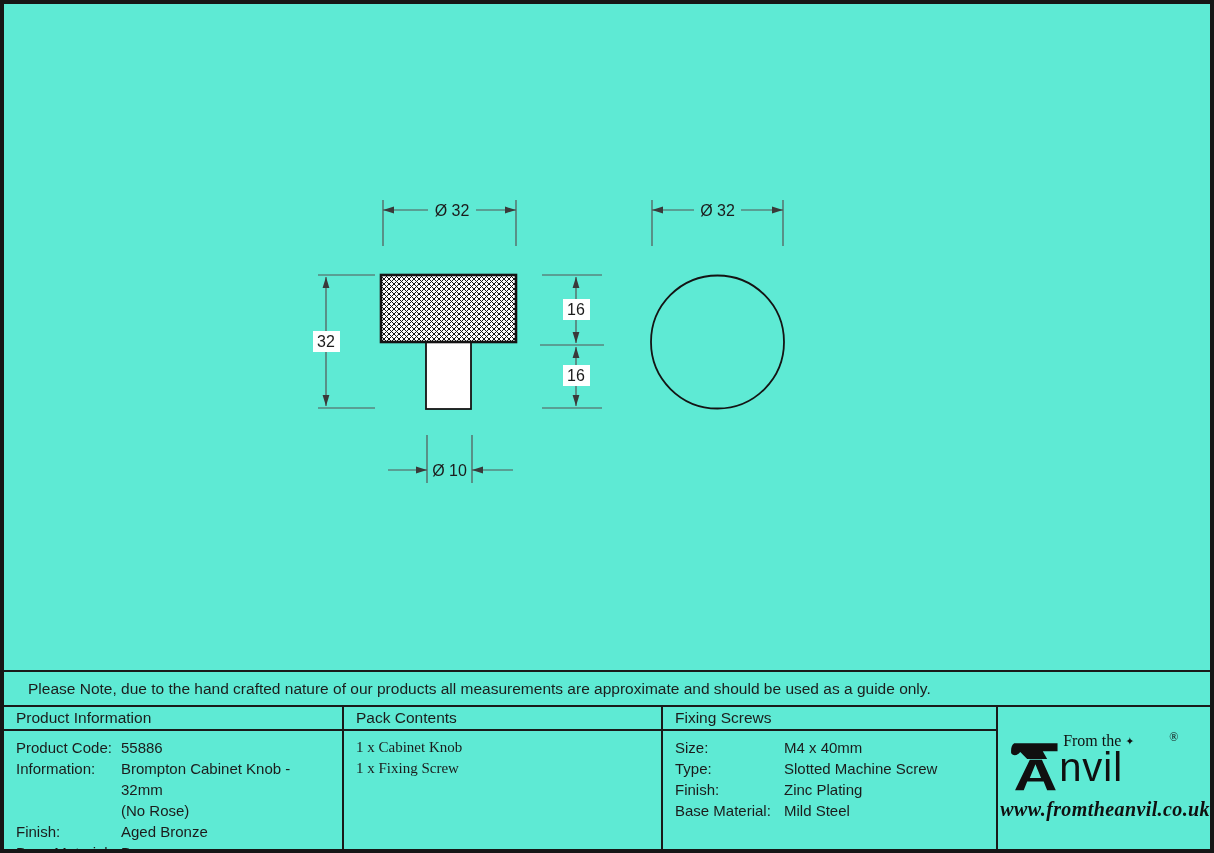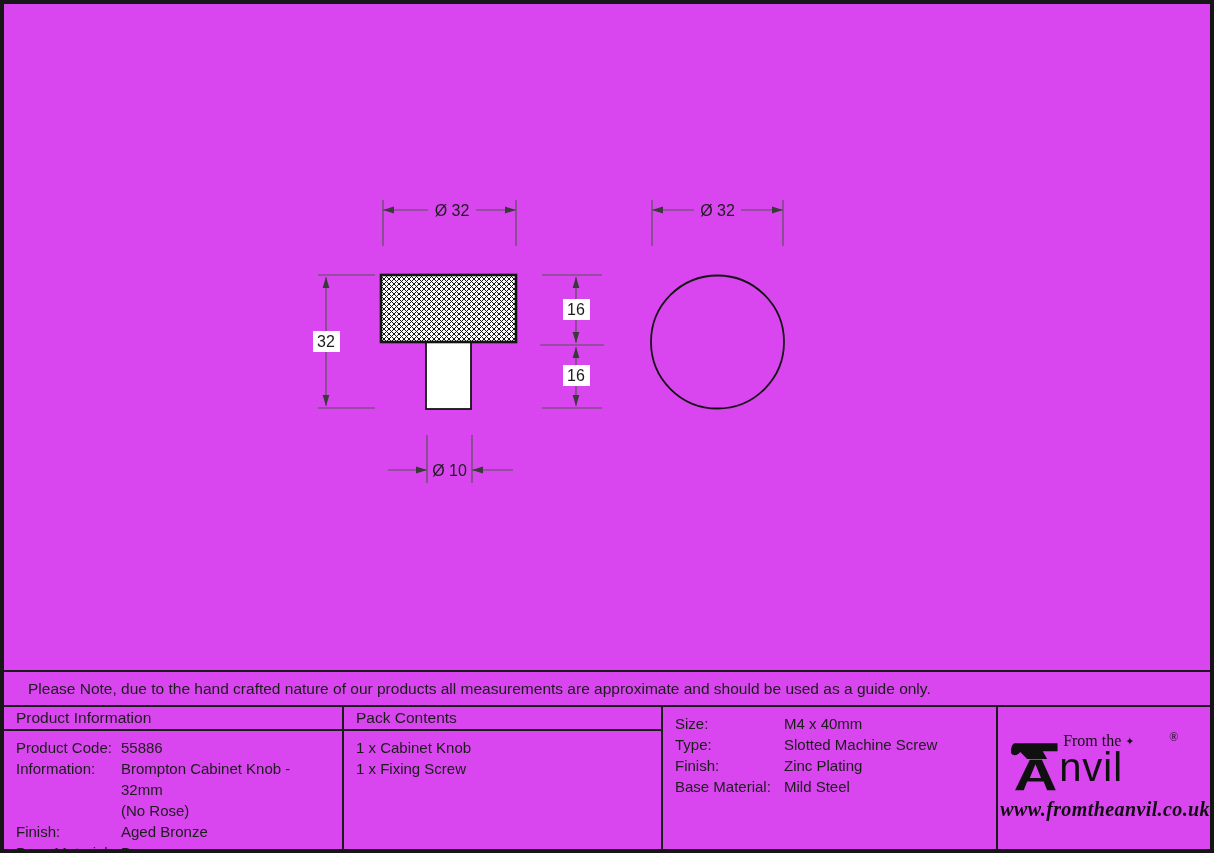--- a/index.html
+++ b/index.html
@@ -1,20 +1,20 @@
 <!DOCTYPE html>
 <html><head>
 <meta charset="utf-8">
 <style>
   * { margin:0; padding:0; box-sizing:border-box; }
   html,body { background:#888; }
   .page {
     position:relative;
     width:1214px; height:853px;
-    background:#d946ef;
+    background:#5eead4;
     border:4px solid #161616;
     font-family:"Liberation Sans", sans-serif;
     color:#1c1c1c;
     overflow:hidden;
   }
   .drawing-svg { position:absolute; left:0; top:0; }
   .dim-text {
     font-family:"Liberation Sans", sans-serif;
     font-size:16px; fill:#1c1c1c;
   }
@@ -39,21 +39,21 @@
     display:flex; align-items:center;
     padding-left:12px;
     font-size:15.5px;
     text-align:center;
   }
   .cell-body { padding:6px 8px 0 12px; font-size:15px; line-height:21px; }
   .kv-row { display:flex; align-items:flex-start; }
   .kv-label { flex:0 0 105px; }
   .col-fixing .kv-label { flex:0 0 109px; }
   .kv-value { white-space:pre-line; }
-  .pack-line { line-height:21px; }
+  .pack-line { line-height:21px;font-family:Liberation Serif, serif; }
   
   .logo-block { text-align:center; margin-top:-4px; }
   .logo-row { position:relative; width:176px; height:64px; margin:0 auto; }
   .anvil-svg { position:absolute; left:0; top:4px; }
   .logo-tagline {
     position:absolute; left:54px; top:0;
     font-family:"Liberation Serif", serif;
     font-size:16px; color:#101010; white-space:nowrap;
   }
   .logo-diamond { font-size:11px; vertical-align:1px; padding-left:4px; }
@@ -185,20 +185,23 @@
         <div class="cell-header">
           <span>Pack Contents</span>
         </div>
         <div class="cell-body">
           <div class="pack-line">1 x Cabinet Knob</div>
           <div class="pack-line">1 x Fixing Screw</div>
         </div>
       </div>
 
       <div class="col col-fixing">
+        <div class="cell-header">
+          <span>Fixing Screws</span>
+        </div>
         <div class="cell-body">
           <div class="kv-row">
             <span class="kv-label">Size:</span>
             <span class="kv-value">M4 x 40mm</span>
           </div>
           <div class="kv-row">
             <span class="kv-label">Type:</span>
             <span class="kv-value">Slotted Machine Screw</span>
           </div>
           <div class="kv-row">

